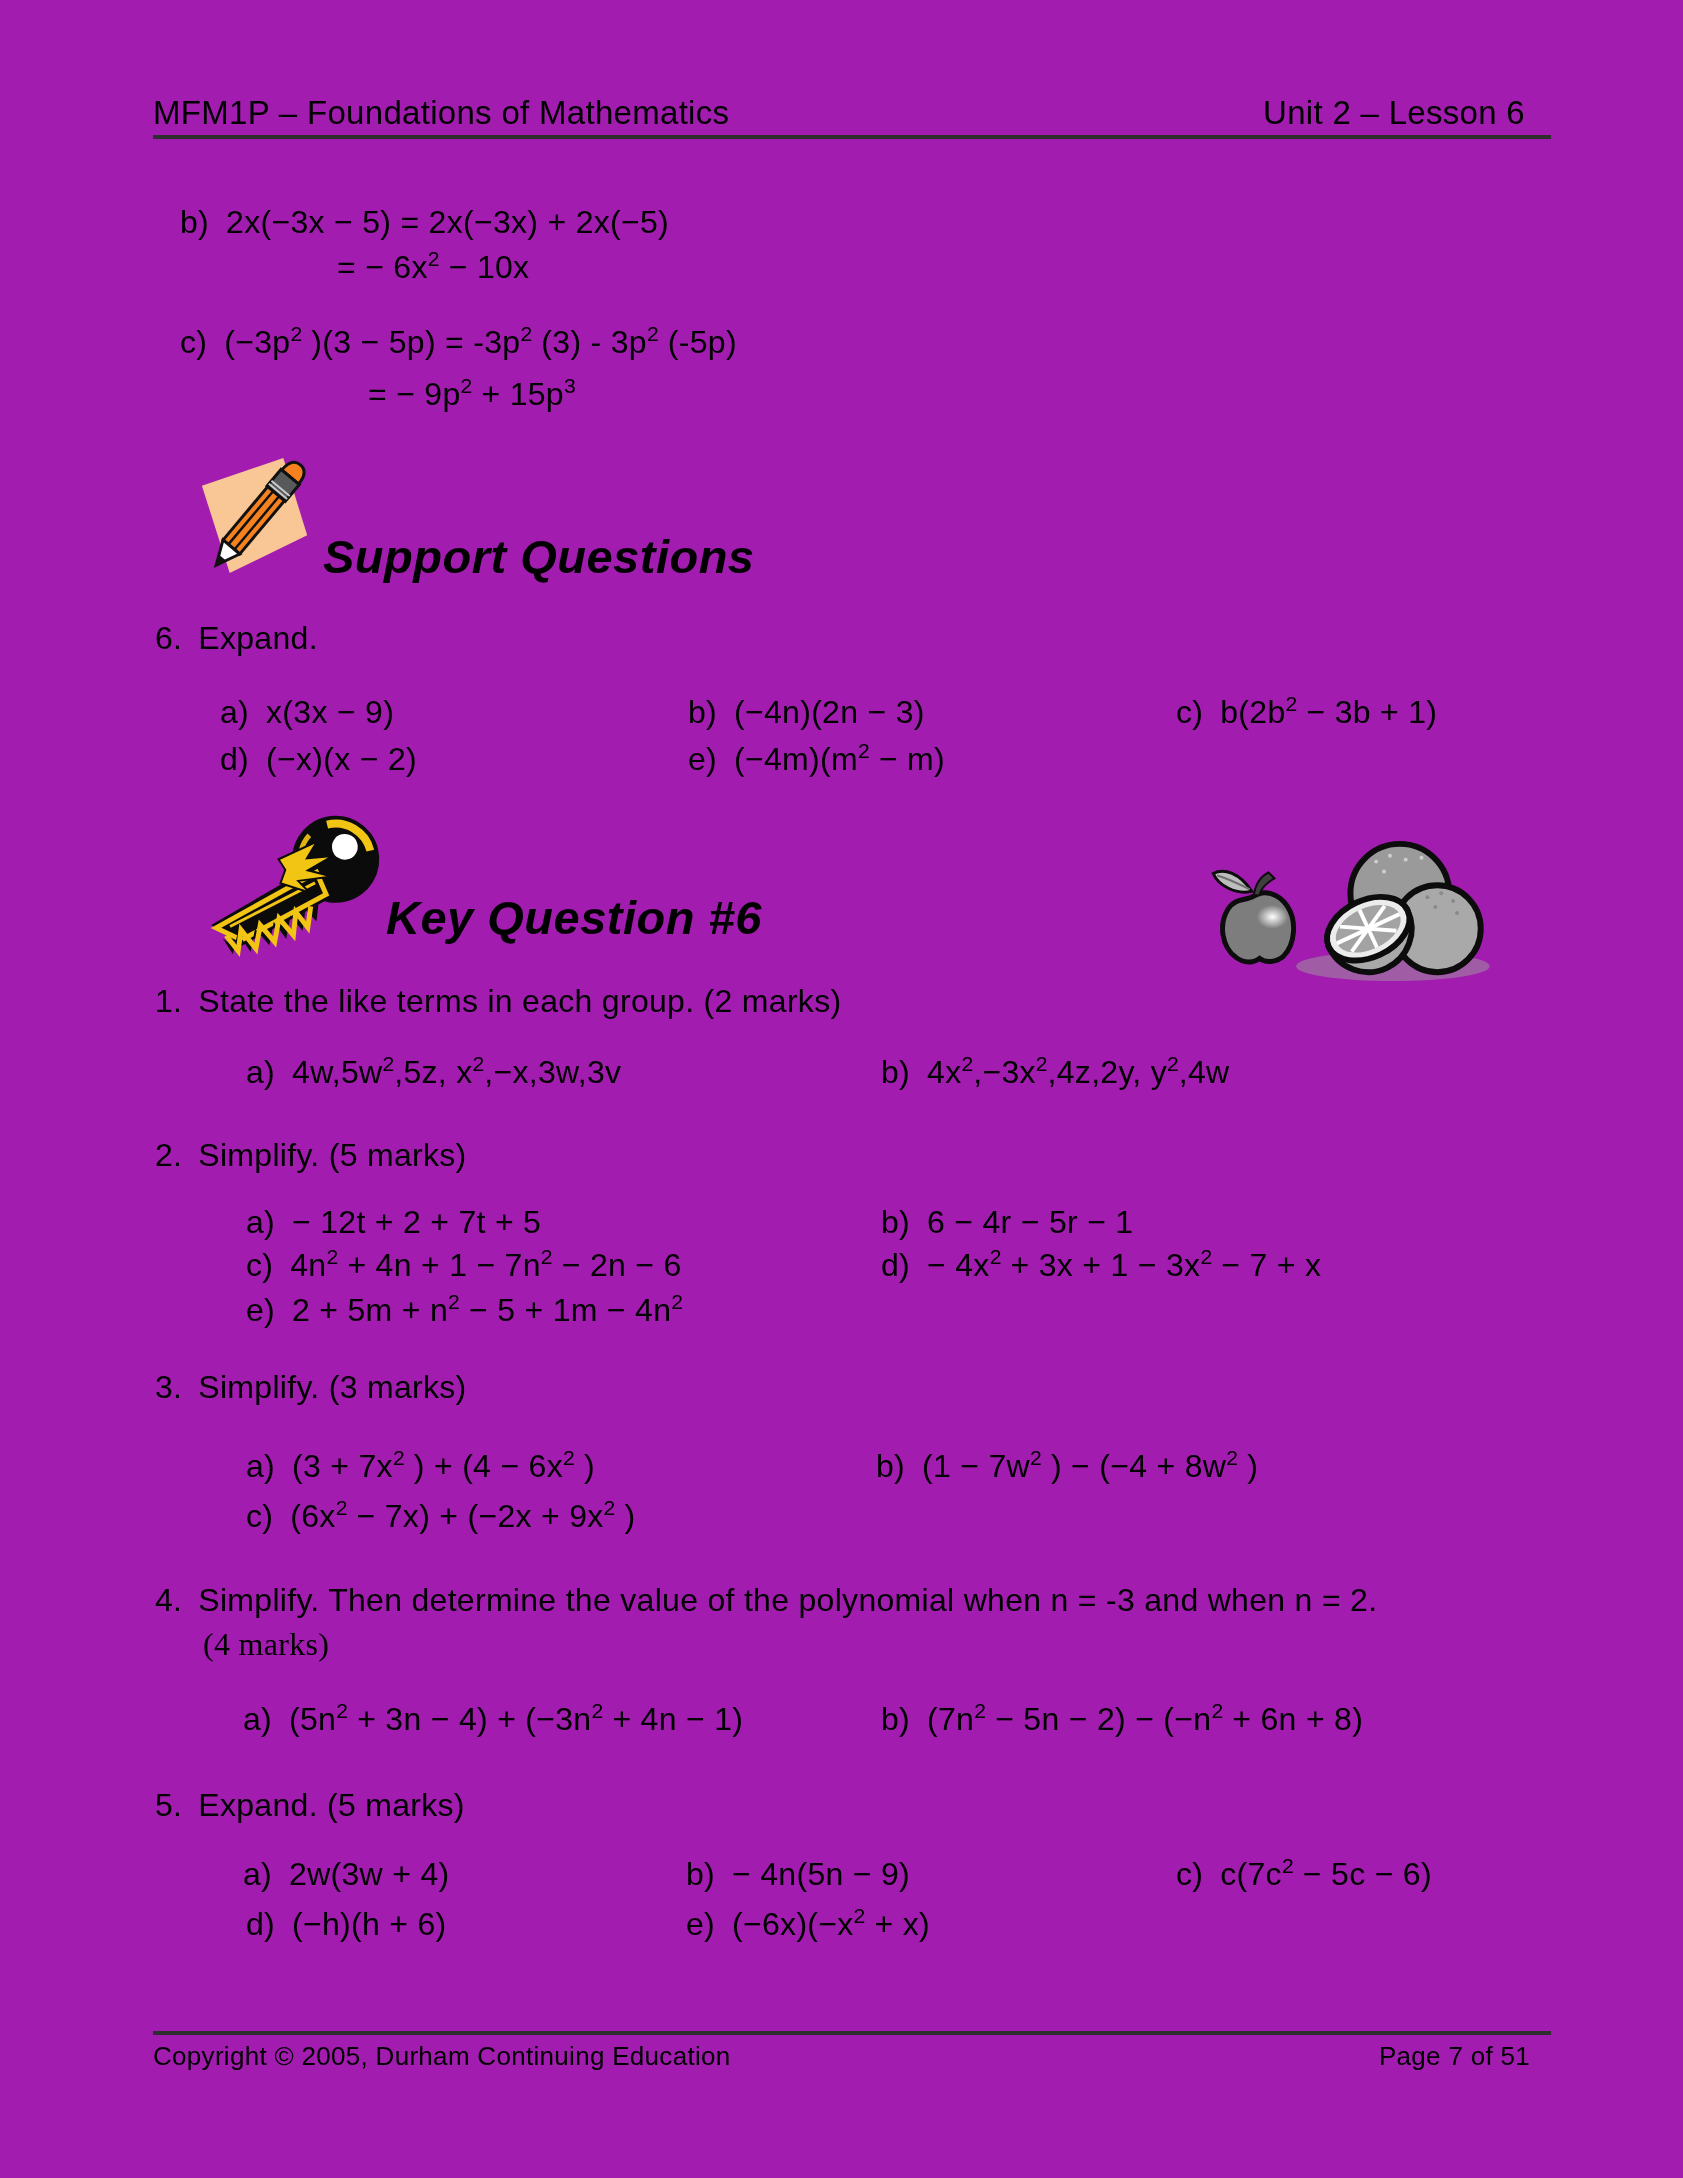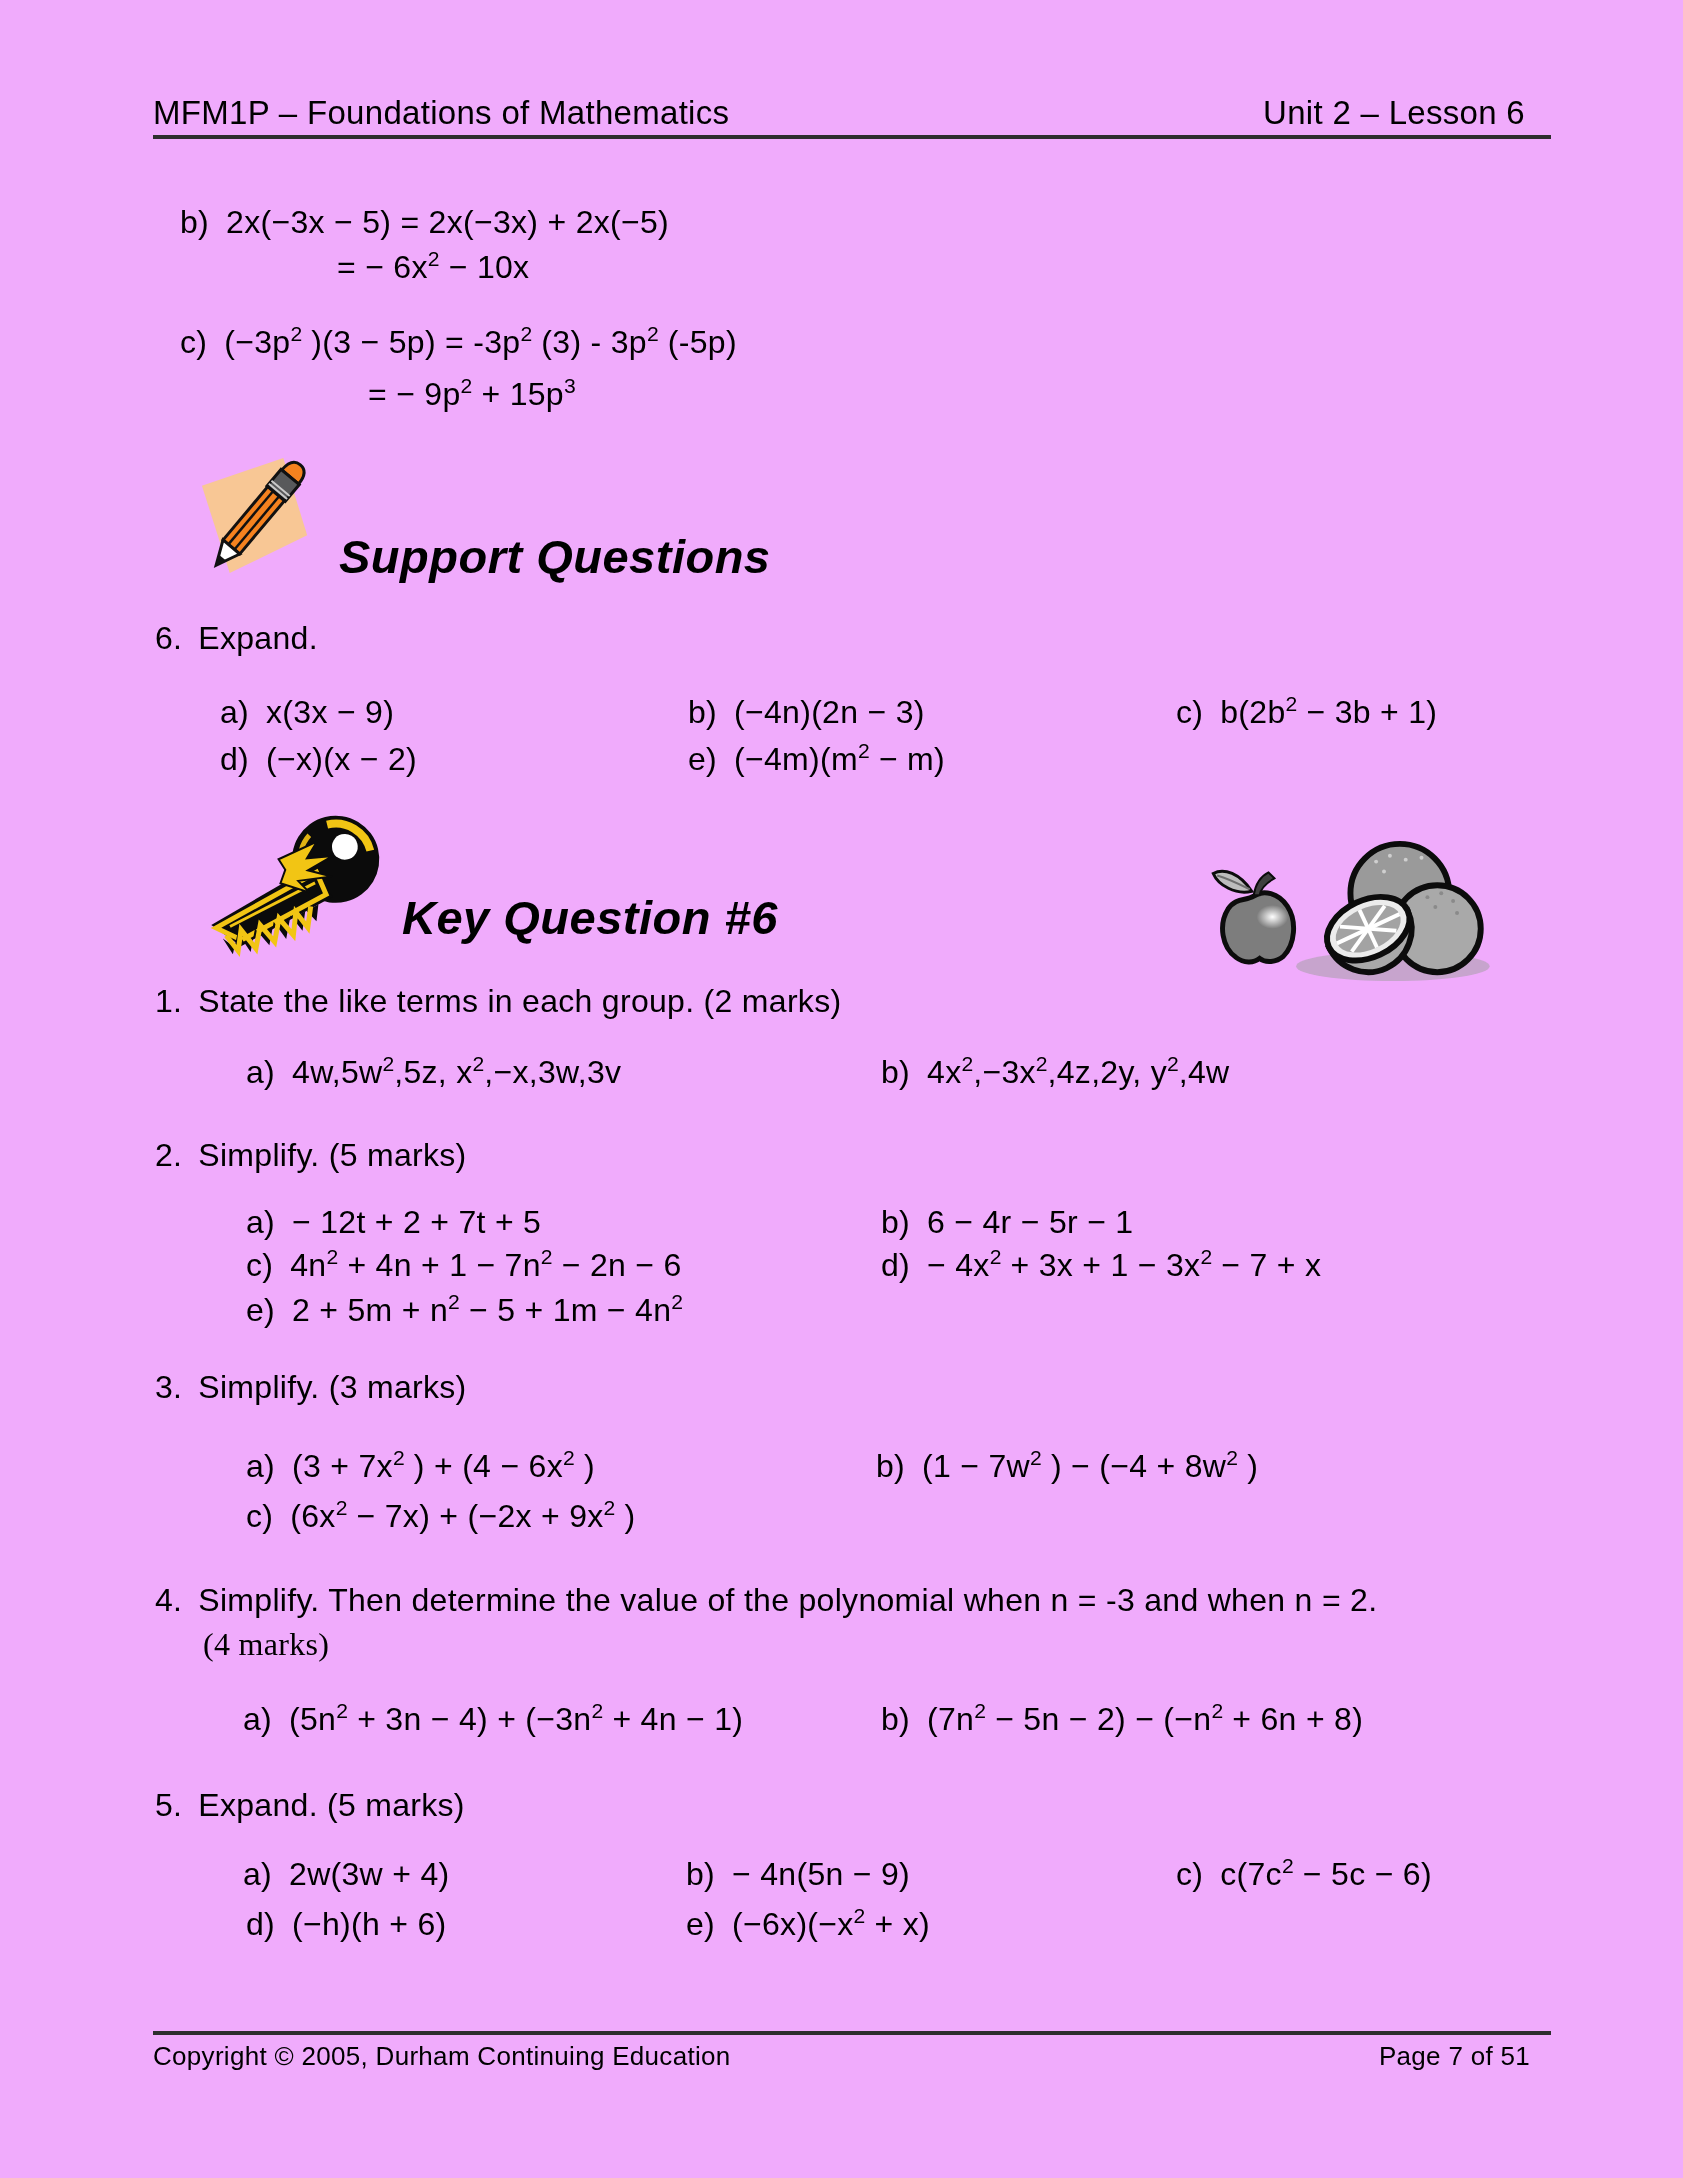--- a/index.html
+++ b/index.html
@@ -1,26 +1,26 @@
 <!DOCTYPE html>
 <html><head>
 <meta charset="utf-8">
 <style>
   html,body{margin:0;padding:0;background:#e8e8e8;}
   #page{
-    position:relative;width:1683px;height:2178px;background:#f0abfc;
+    position:relative;width:1683px;height:2178px;background:#a21caf;
     font-family:"Liberation Sans","DejaVu Sans",sans-serif;color:#000;
     overflow:hidden;
   }
   .abs{position:absolute;white-space:nowrap;}
   .body-text{font-size:32px;line-height:1.1;letter-spacing:0.3px;}
   .hdr{font-size:33px;letter-spacing:0.3px;}
   .ftr{font-size:26px;letter-spacing:0.3px;}
   .rule{position:absolute;height:4px;background:#2e2e2e;}
-  .title{font-size:47px;font-weight:bold;font-style:italic;letter-spacing:0.5px;margin-left:16px;}
+  .title{font-size:47px;font-weight:bold;font-style:italic;letter-spacing:0.5px;}
   .line{display:flex;align-items:flex-start;}
   .lbl{margin-right:17px;}
   .num{margin-right:16px;}
   sup{font-size:.66em;line-height:0;vertical-align:super;letter-spacing:0;}
   svg{display:block;overflow:visible;}
 </style>
 </head>
 <body>
 
 <div id="page">

